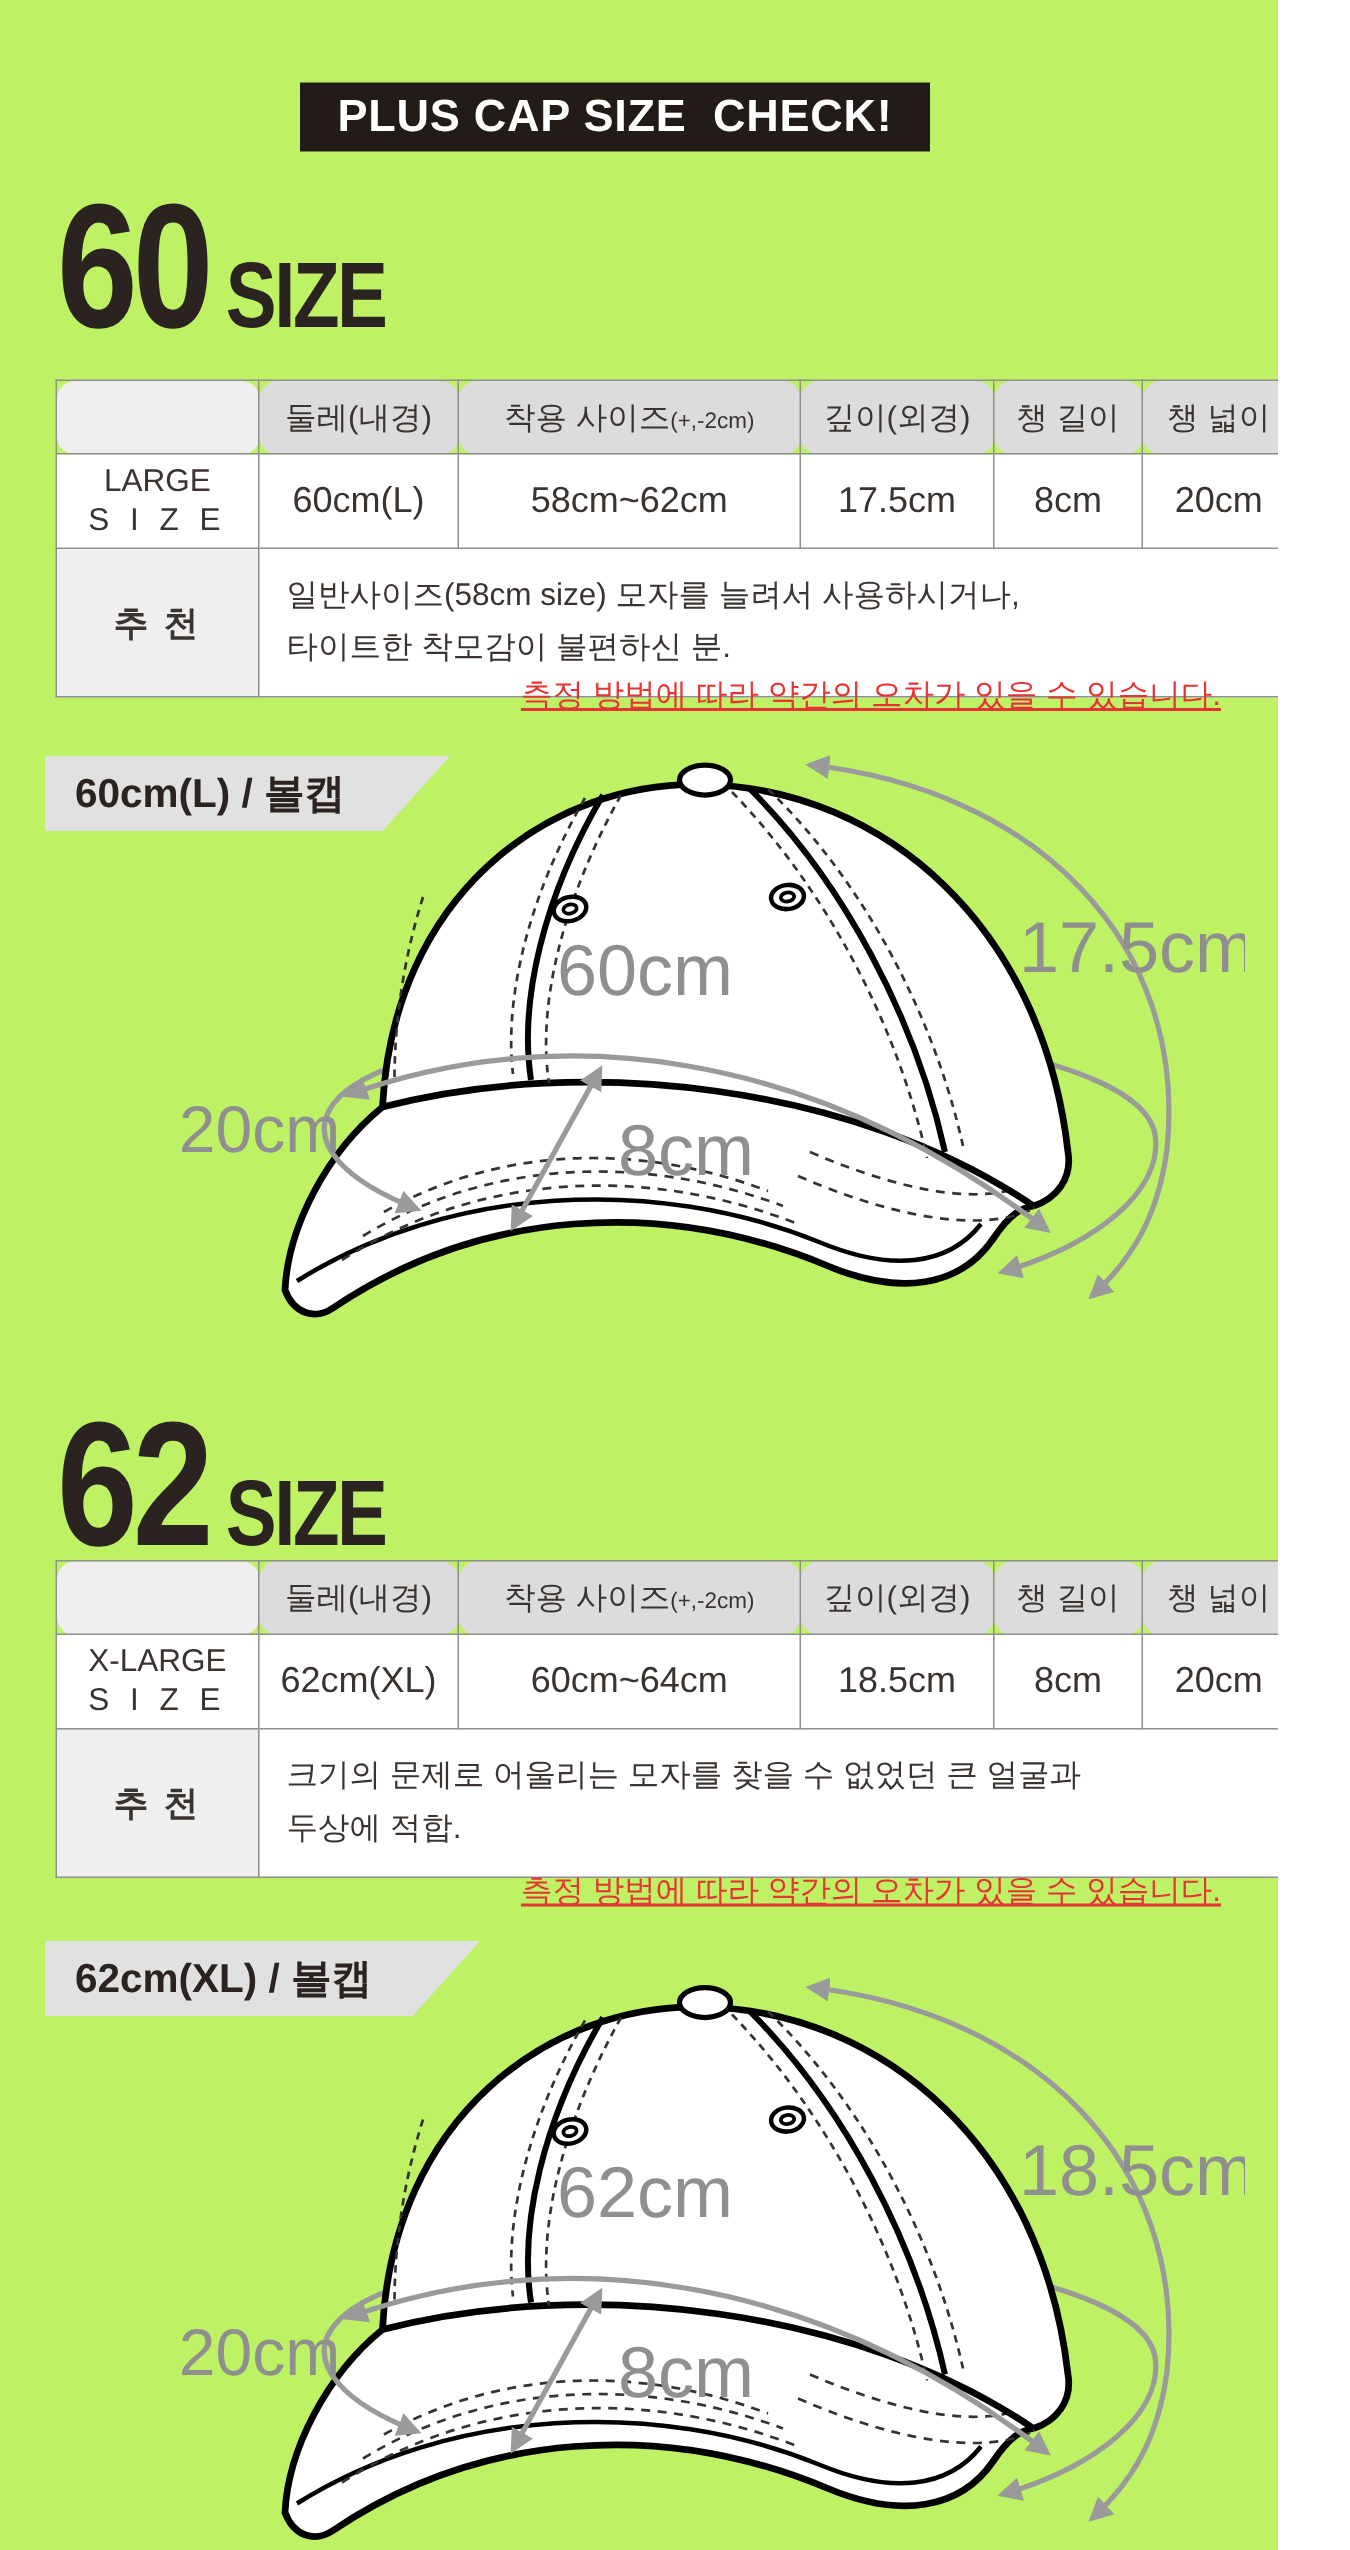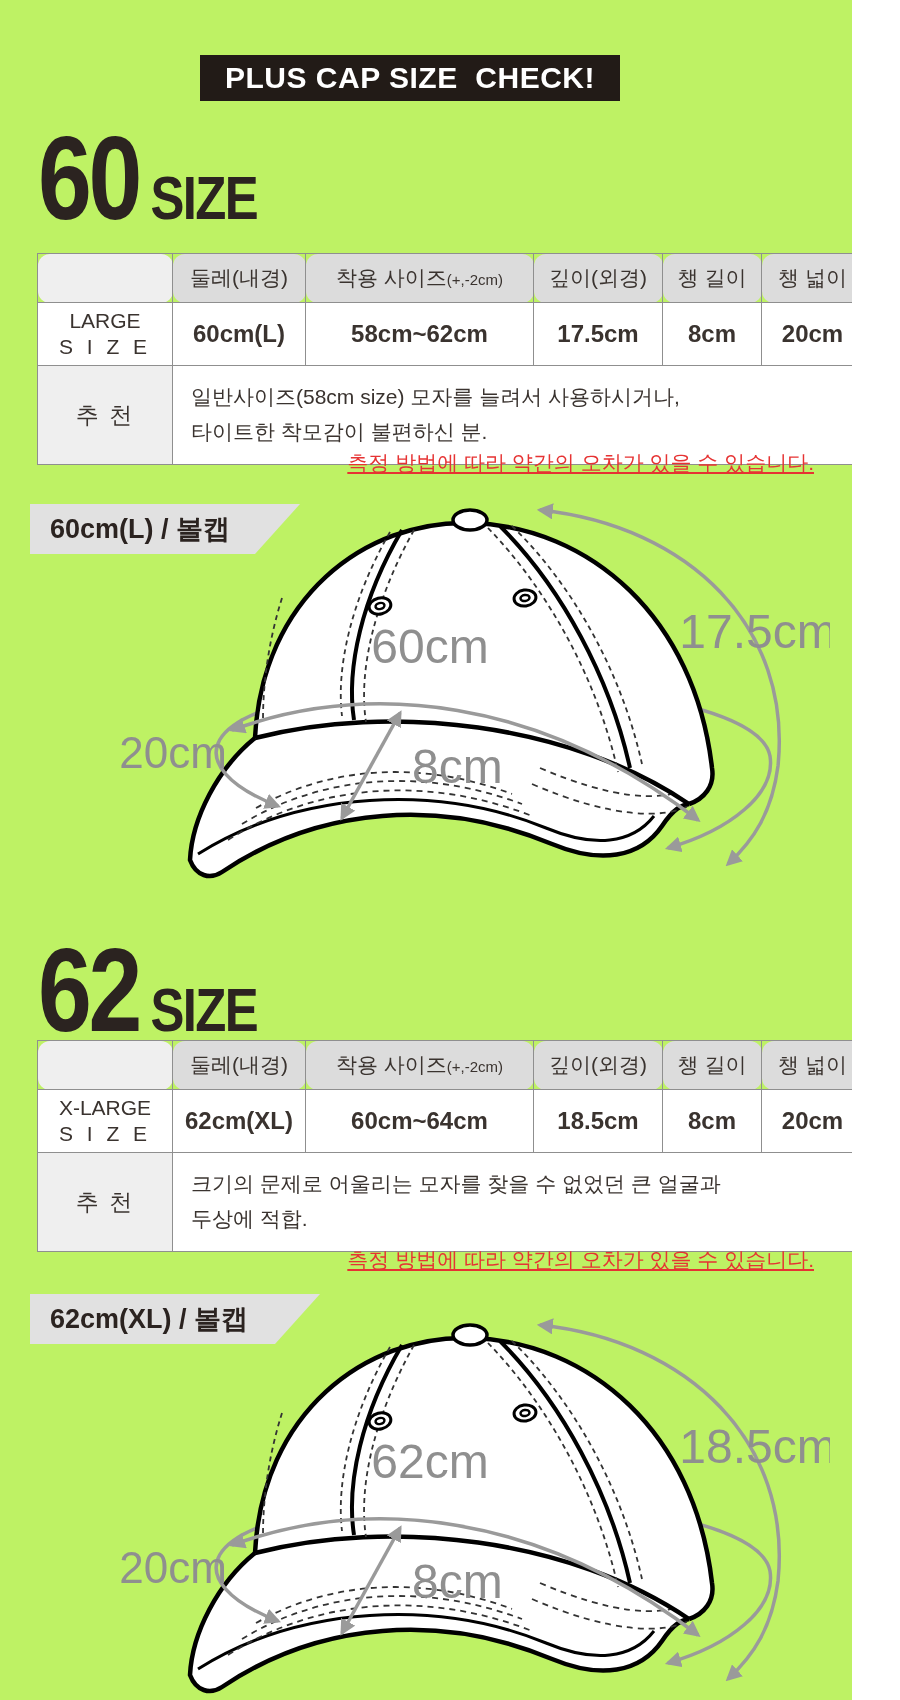--- a/index.html
+++ b/index.html
@@ -20,24 +20,24 @@
   .sec1-heading{top:940px;}
 
   
   table.spec{position:absolute;left:37px;width:826px;border-collapse:collapse;table-layout:fixed;}
   .table0{top:253px;} .table1{top:1040px;}
   table.spec td{border:1px solid #8f8f8f;text-align:center;vertical-align:middle;
                 font-size:21px;color:#3a332f;padding:2px 4px;}
   table.spec tr.hdr td{background:#dcdcdc;height:44px;border-radius:12px;}
   table.spec tr.hdr td.corner{background:#efefef;}
   table.spec td.labelcol{background:#efefef;}
-  table.spec tr.vals td{height:58px;background:#fff;font-weight:bold;font-size:24px;}
+  table.spec tr.vals td{height:58px;background:#fff;font-weight:normal;font-size:24px;}
   table.spec tr.vals td.labelcol{font-weight:normal;font-size:21px;line-height:1.25;}
   table.spec tr.rec td{height:86px;}
-  table.spec tr.rec td.labelcol{font-size:23px;font-weight:normal;letter-spacing:2px;}
+  table.spec tr.rec td.labelcol{font-size:23px;font-weight:bold;letter-spacing:2px;}
   table.spec tr.rec td.rectext{text-align:left;padding:6px 10px 6px 18px;background:#fff;
                                font-weight:normal;font-size:21px;line-height:1.65;}
   .hsmall{font-size:15px;margin-top:32px;}
   .sp-letter{letter-spacing:4px;}
 
   
   .note{position:absolute;right:38px;color:#e63333;font-size:21px;white-space:nowrap;text-decoration:underline;}
   .note0{top:449px;} .note1{top:1246px;}
 
   

